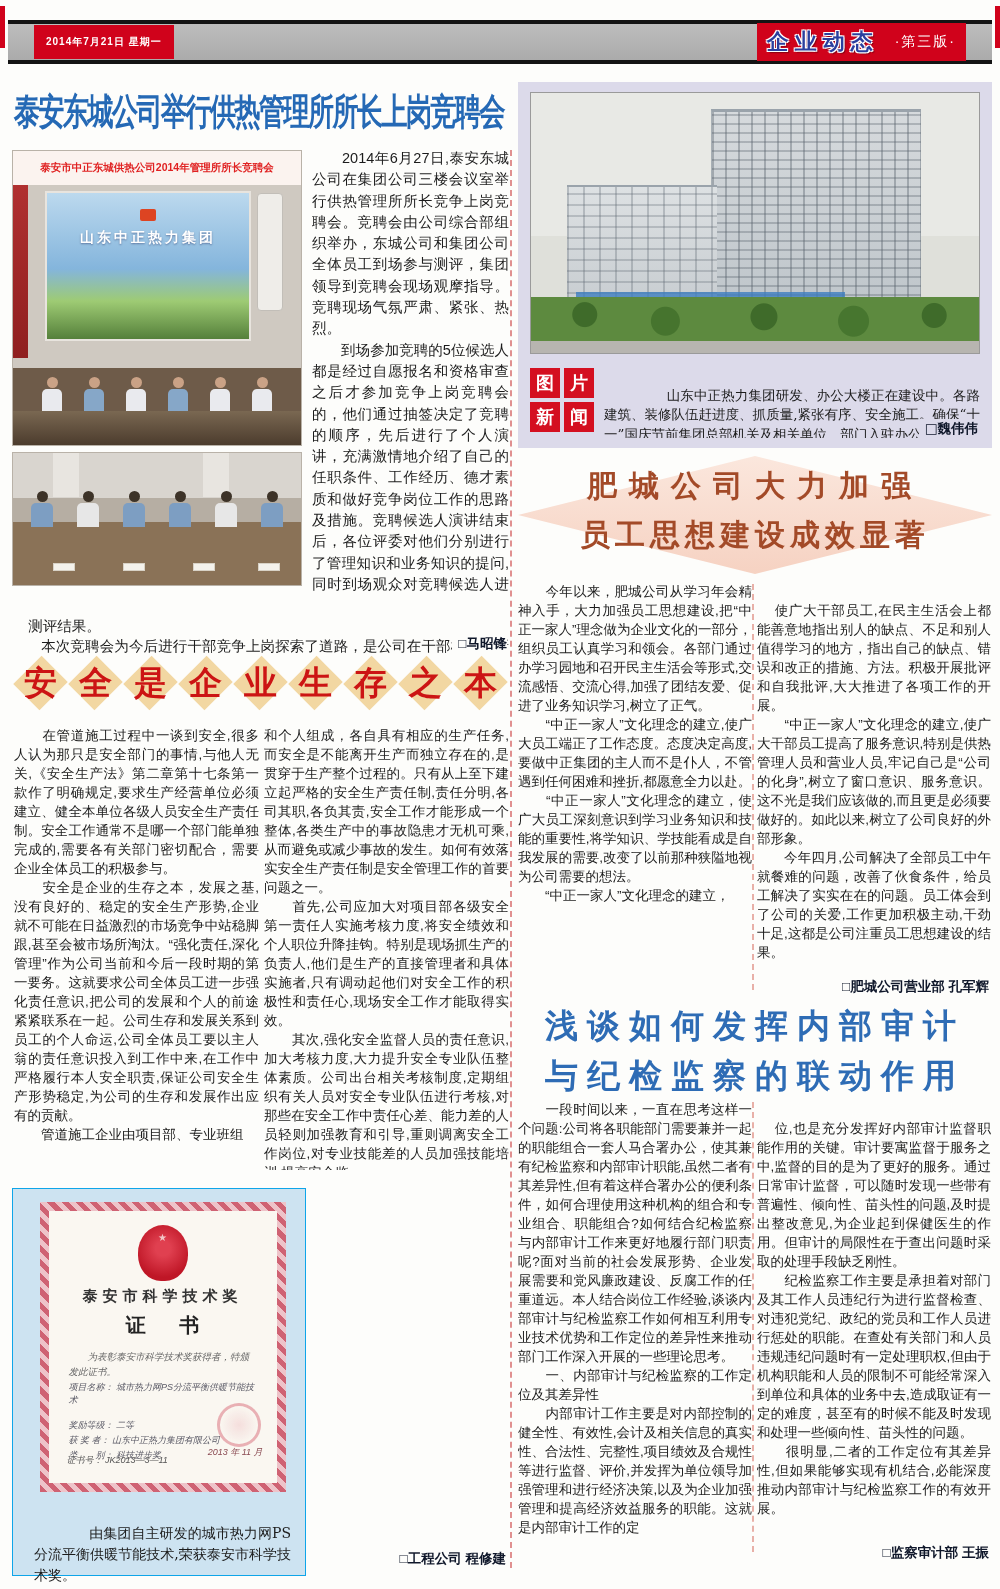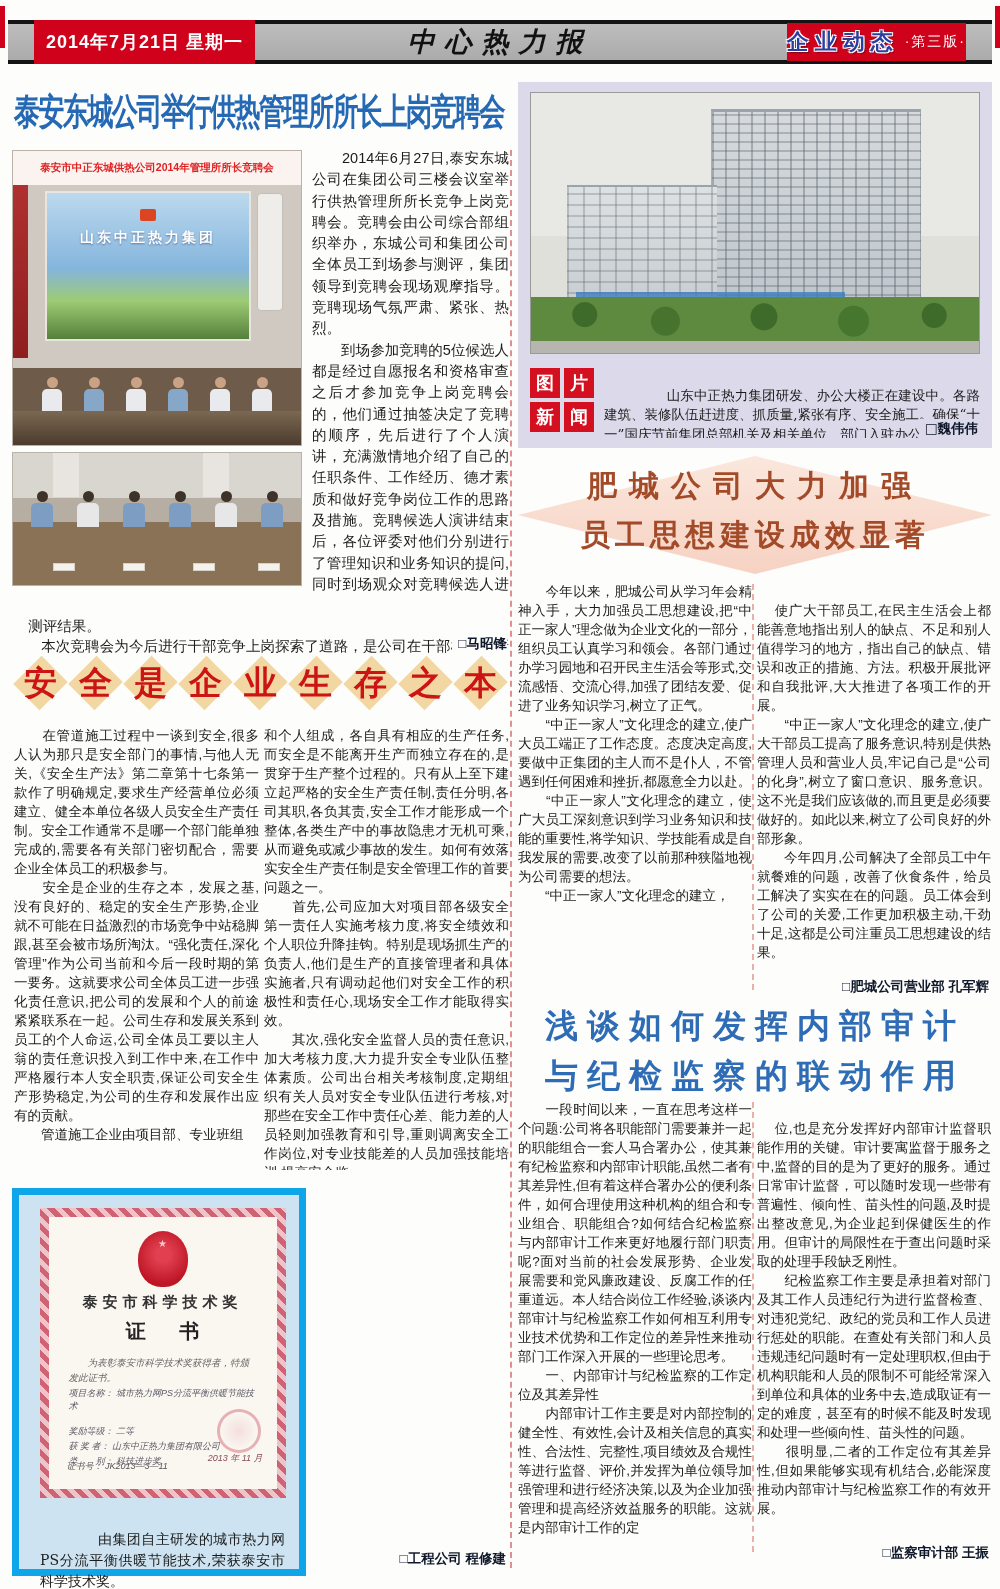--- a/index.html
+++ b/index.html
@@ -8,24 +8,24 @@
   .page { position:relative; width:1000px; height:1589px; margin:0 auto; background:#fdfdfb; overflow:hidden; }
 
   
   .crop { position:absolute; top:6px; width:5px; height:42px; background:#d0021b; }
   .crop.left { left:0; } .crop.right { right:0; }
 
   
   .masthead-bar { position:absolute; left:8px; right:8px; top:20px; height:44px;
     background:linear-gradient(#bdbdbd,#ababab); border-top:4px solid #141414; border-bottom:4px solid #141414;
     display:flex; align-items:center; justify-content:space-between; padding:0 26px; }
-  .date-box { background:#d0021b; color:#fff; font-size:18px; font-weight:bold; padding:10px 12px; letter-spacing:1px; }
+  .date-box { background:#d0021b; color:#fff; font-size:10px; font-weight:bold; padding:10px 12px; letter-spacing:1px; }
   .paper-name { position:absolute; left:50%; transform:translateX(-50%); font-family:"DejaVu Serif",serif;
     font-size:27px; font-weight:bold; font-style:italic; color:#111; letter-spacing:10px; }
-  .section-box { background:#d0021b; display:flex; align-items:center; padding:4px 0; gap:6px; }
+  .section-box { background:#d0021b; display:flex; align-items:center; padding:4px 10px; gap:16px; }
   .section-name { color:#2b3f9e; font-size:22px; font-weight:bold; letter-spacing:6px;
     text-shadow:-1px -1px 0 #fff,1px -1px 0 #fff,-1px 1px 0 #fff,1px 1px 0 #fff,2px 2px 1px rgba(0,0,0,.35); }
   .edition { color:#fff; font-size:14px; letter-spacing:2px; }
 
   
   .headline { position:absolute; left:14px; top:88px; width:498px; height:52px; overflow:visible; }
   .headline span { display:block; color:#2569b5; font-weight:bold; font-size:26px; letter-spacing:-1.5px;
     white-space:nowrap; transform:scaleY(1.4); transform-origin:center top; font-family:"DejaVu Sans",sans-serif; }
 
   
@@ -71,21 +71,21 @@
   .sec-title { position:absolute; left:12px; top:650px; width:497px; height:68px; display:flex; justify-content:center; gap:2px; }
   .dcell { position:relative; width:53px; height:66px; display:flex; align-items:center; justify-content:center; }
   .dcell::before { content:""; position:absolute; left:8px; right:8px; top:13px; bottom:13px; background:#f2d7a2; transform:rotate(45deg); }
   .dcell span { position:relative; z-index:1; color:#cc1414; font-size:33px; font-weight:bold; font-family:"DejaVu Serif",serif; }
 
   .saf-col1 { position:absolute; left:14px; top:726px; width:245px; height:452px; }
   .saf-col2a { position:absolute; left:264px; top:726px; width:245px; height:444px; }
   .saf-col2b { position:absolute; left:322px; top:1172px; width:186px; height:396px; font-size:13px; line-height:18.4px; }
 
   
-  .cert-panel { position:absolute; left:12px; top:1188px; width:294px; height:388px; background:#cde3f1; border:7px solid #0ea5e9;padding-left:7px; }
+  .cert-panel { position:absolute; left:12px; top:1188px; width:294px; height:388px; background:#cde3f1; border:1px solid #0ea5e9;padding-left:7px; }
   .cert-paper { position:relative; width:246px; height:290px; margin:13px auto 0; background:#faf7f1;
     border:9px solid transparent;
     border-image:repeating-linear-gradient(45deg,#cf6273 0 5px,#eec3c9 5px 10px) 9; text-align:center; }
   .emblem { width:50px; height:56px; margin:14px auto 4px; background:radial-gradient(circle at 50% 42%,#e04050 18%,#bf1626 70%);
     border-radius:50% 50% 46% 46%; position:relative; }
   .emblem::after { content:"★"; position:absolute; left:50%; top:7px; transform:translateX(-50%); color:#f2c7c7; font-size:10px; }
   .cert-award { font-size:15px; letter-spacing:5px; color:#333; font-weight:600; margin-top:6px; }
   .cert-word { font-size:20px; letter-spacing:14px; color:#222; font-weight:bold; margin-top:6px; text-indent:14px; }
   .cert-intro { margin:10px 20px 0; font-size:9.5px; line-height:15px; color:#666; font-style:italic; text-align:left; text-indent:2em; }
   .cert-line { margin:2px 20px 0; font-size:9px; color:#5a5a66; font-style:italic; text-align:left; }
@@ -153,21 +153,20 @@
 </head>
 <body>
 
 <div class="page">
 
   <div class="crop left"></div>
   <div class="crop right"></div>
 
   <div class="masthead-bar">
     <div class="date-box">2014年7月21日 星期一</div>
-    <div class="paper-name">中心热力报</div>
     <div class="section-box">
       <span class="section-name">企业动态</span>
       <span class="edition">·第三版·</span>
     </div>
   </div>
 
   <div class="headline">
     <span>泰安东城公司举行供热管理所所长上岗竞聘会</span>
   </div>
 

